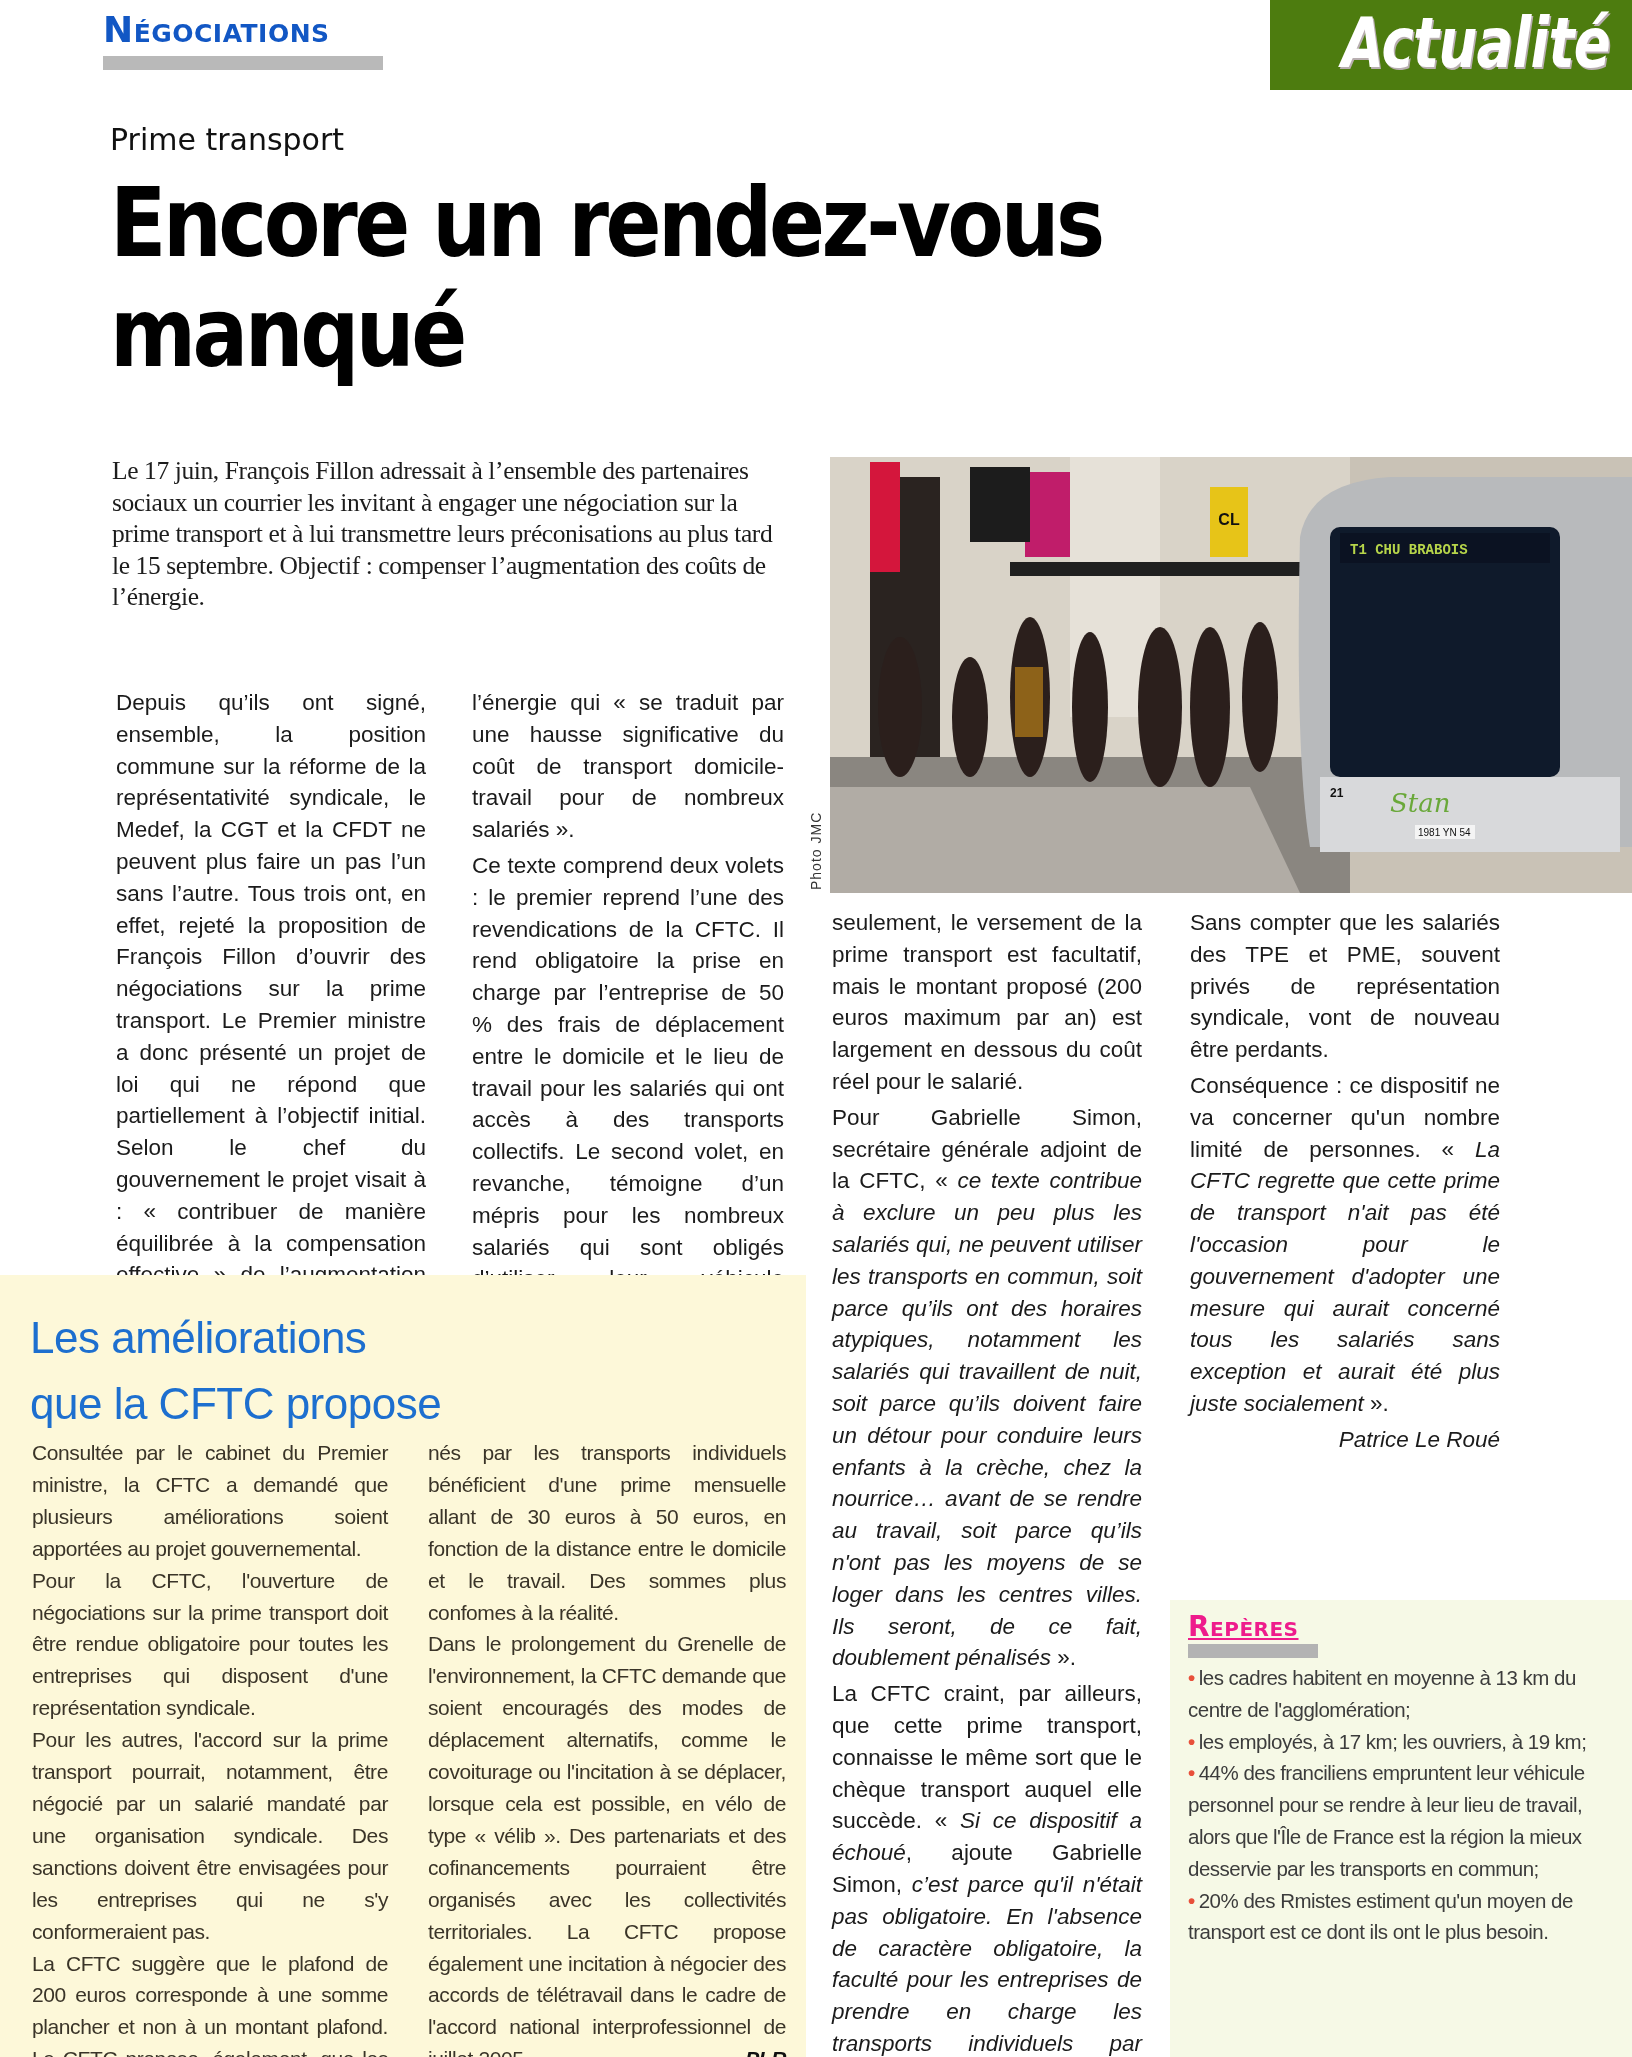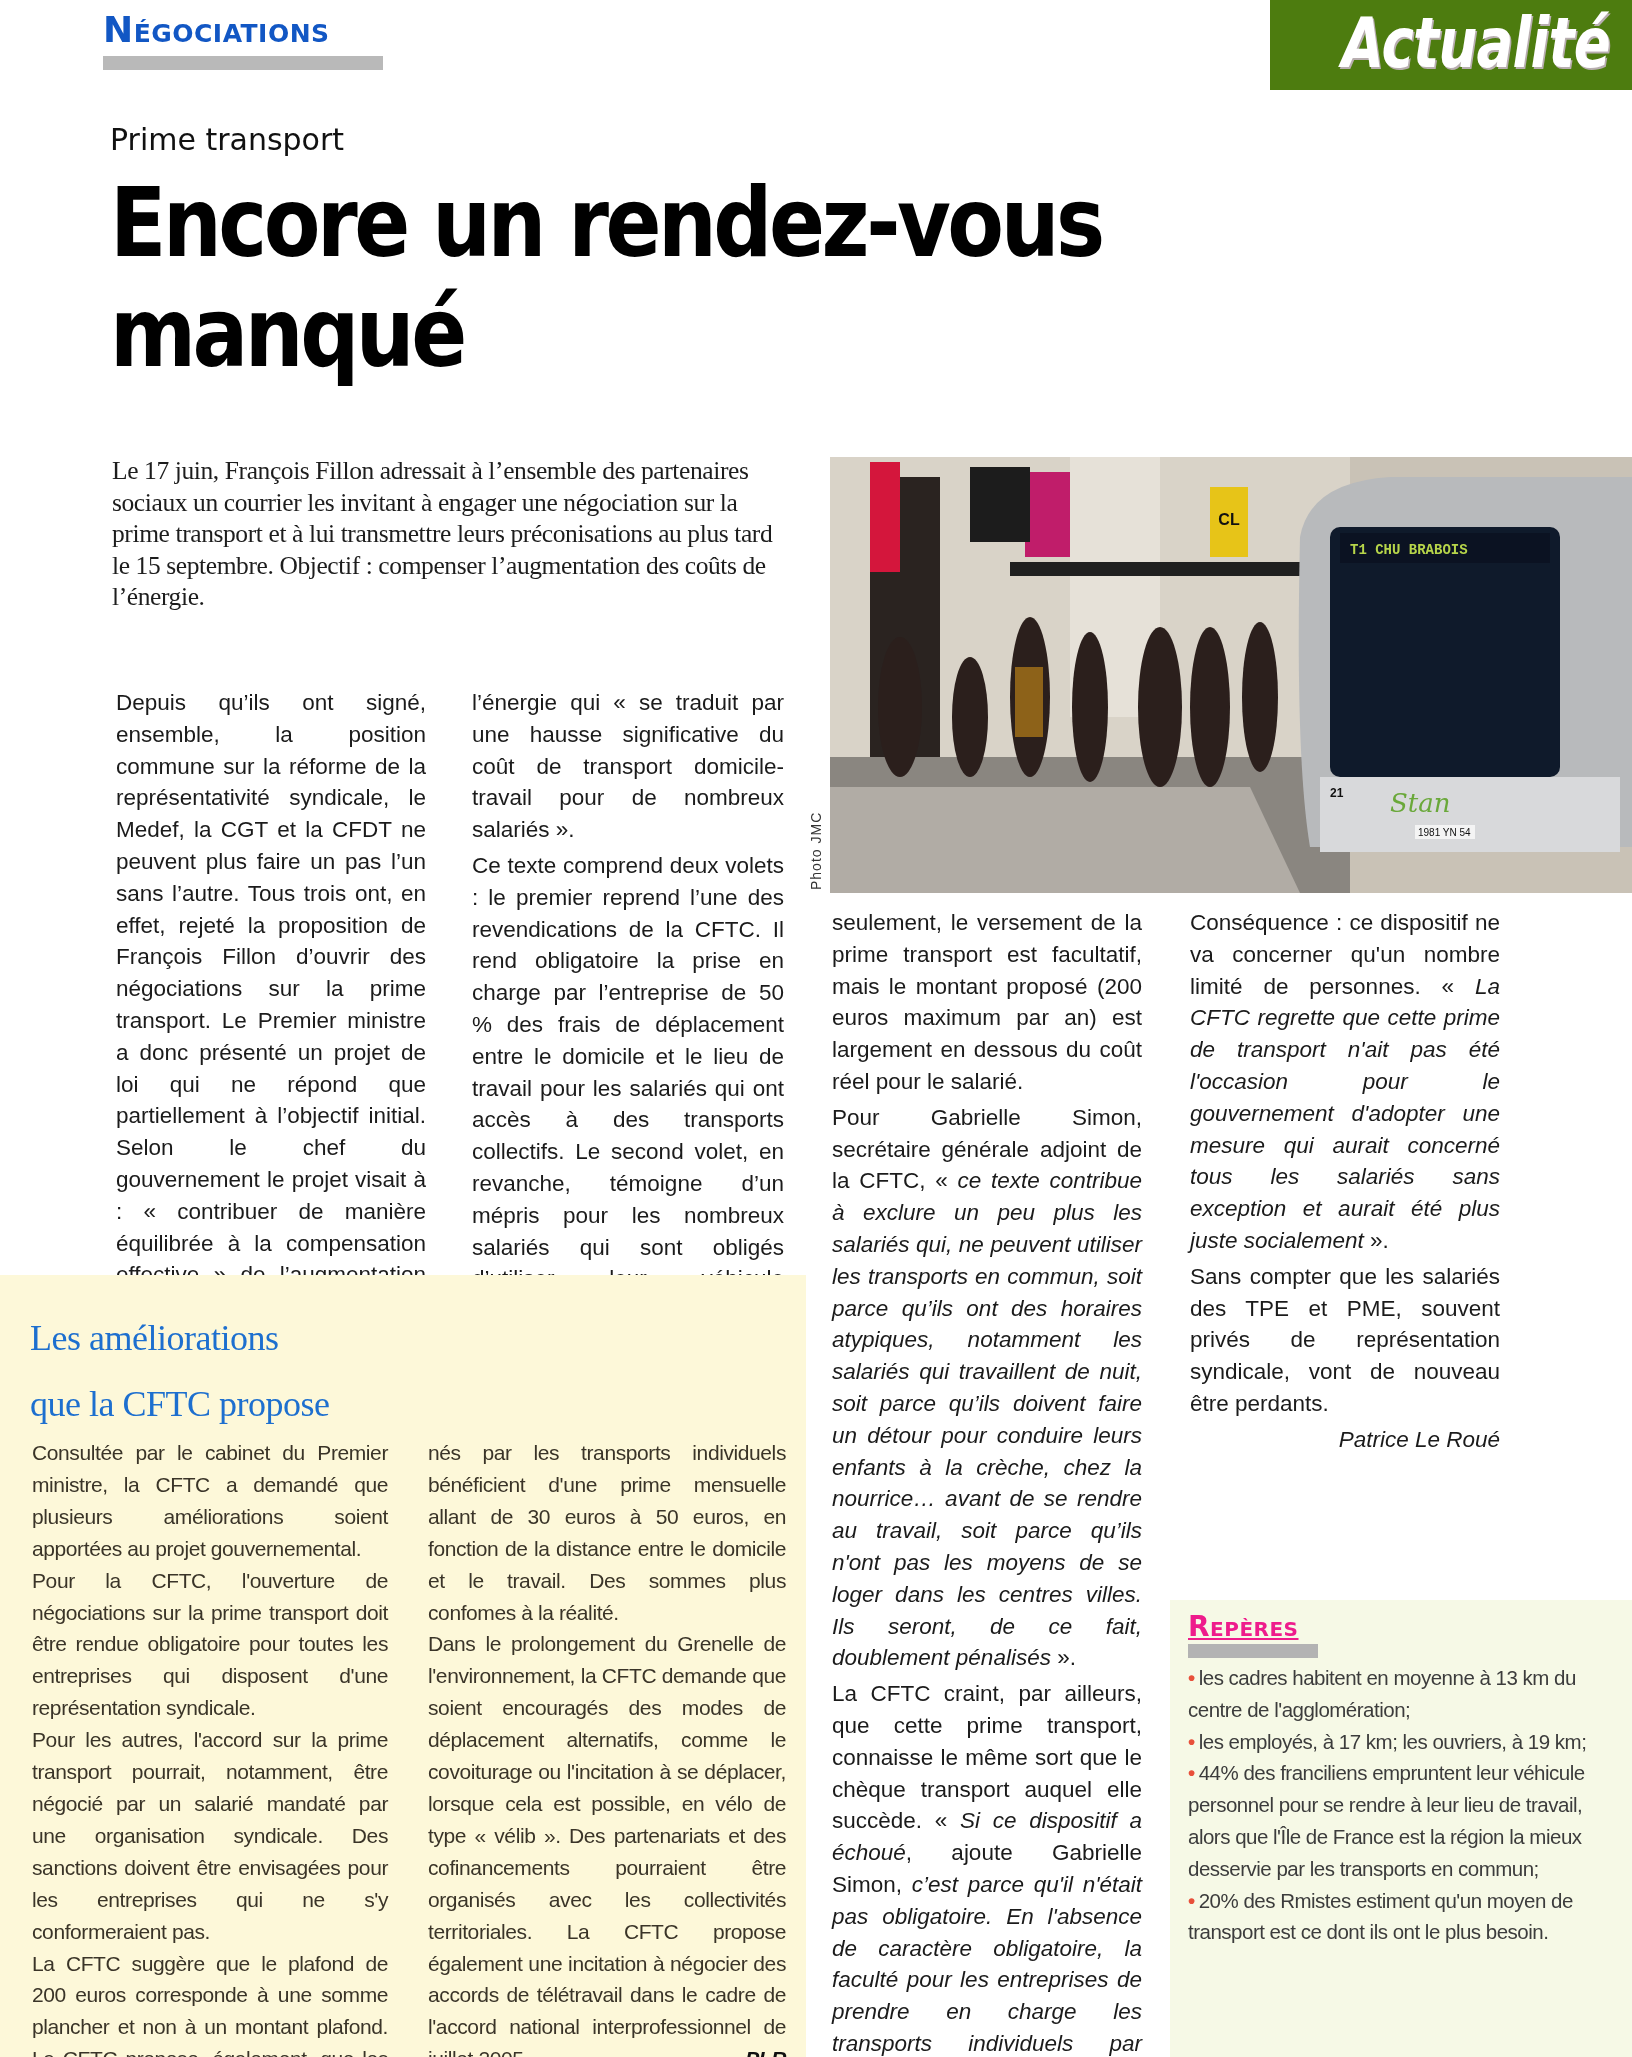--- a/index.html
+++ b/index.html
@@ -24,21 +24,21 @@
   .col2 { left: 468px; top: 683px; width: 320px; }
   .col3 { left: 828px; top: 903px; width: 318px; }
   .col4 { left: 1186px; top: 903px; width: 318px; }
   .it { font-style: italic; }
   .signature { text-align: right; font-style: italic; margin-top: 4px; }
 
   .photo { position: absolute; left: 830px; top: 457px; width: 802px; height: 436px; overflow: hidden; background: #3a3a3a; }
   .photo-credit { position: absolute; left: 808px; top: 890px; transform: rotate(-90deg); transform-origin: left top; font-size: 14px; letter-spacing: 1px; color: #333; }
 
   .box { position: absolute; left: 0; top: 1275px; width: 806px; height: 782px; background: #fdf8d9; }
-  .box-title { position: absolute; left: 30px; top: 30px; font-family: Liberation Serif, serif; color: #1d6fcf; font-size: 36px; line-height: 66px; letter-spacing: -0.5px; }
+  .box-title { position: absolute; left: 30px; top: 30px; font-family: Liberation Sans, sans-serif; color: #1d6fcf; font-size: 44px; line-height: 66px; letter-spacing: -0.5px; }
   .box-col { position: absolute; top: 162px; font-size: 21px; line-height: 31.9px; color: #3a3428; text-align: justify; letter-spacing: -0.4px; }
   .box-col1 { left: 32px; width: 356px; }
   .box-col2 { left: 428px; width: 358px; }
   .plr { font-style: italic; font-weight: bold; float: right; color: #111; }
 
   .reperes { position: absolute; left: 1170px; top: 1600px; width: 462px; height: 457px; background: #f6f9e6; }
   .reperes-title { position: absolute; left: 18px; top: 10px; font-family: "DejaVu Sans", sans-serif; font-weight: bold; color: #ee1c8c; font-size: 28px; font-variant: small-caps; letter-spacing: 0.5px; text-decoration: underline; }
   .reperes-bar { position: absolute; left: 18px; top: 44px; width: 130px; height: 14px; background: #b3b3b3; }
   .reperes-list { position: absolute; left: 18px; top: 62px; width: 430px; list-style: none; font-size: 20.5px; line-height: 31.8px; color: #3c3c3c; letter-spacing: -0.5px; }
   .reperes-list li .bullet { color: #e8503a; font-weight: bold; margin-right: 4px; }
@@ -106,22 +106,22 @@
 </div>
 <div class="photo-credit">Photo JMC</div>
 
 <div class="col col3">
   <p>seulement, le versement de la prime transport est facultatif, mais le montant proposé (200 euros maximum par an) est largement en dessous du coût réel pour le salarié.</p>
   <p><span>Pour Gabrielle Simon, secrétaire générale adjoint de la CFTC, « </span><span class="it">ce texte contribue à exclure un peu plus les salariés qui, ne peuvent utiliser les transports en commun, soit parce qu’ils ont des horaires atypiques, notamment les salariés qui travaillent de nuit, soit parce qu’ils doivent faire un détour pour conduire leurs enfants à la crèche, chez la nourrice… avant de se rendre au travail, soit parce qu’ils n'ont pas les moyens de se loger dans les centres villes. Ils seront, de ce fait, doublement pénalisés</span><span> ».</span></p>
   <p><span>La CFTC craint, par ailleurs, que cette prime transport, connaisse le même sort que le chèque transport auquel elle succède. « </span><span class="it">Si ce dispositif a échoué</span><span>, ajoute Gabrielle Simon, </span><span class="it">c’est parce qu'il n'était pas obligatoire. En l'absence de caractère obligatoire, la faculté pour les entreprises de prendre en charge les transports individuels par accord d'entreprises restera très certainement sans</span></p>
 </div>
 
 <div class="col col4">
+  <p>Sans compter que les salariés des TPE et PME, souvent privés de représentation syndicale, vont de nouveau être perdants.</p>
   <p><span>Conséquence : ce dispositif ne va concerner qu'un nombre limité de personnes. « </span><span class="it">La CFTC regrette que cette prime de transport n'ait pas été l'occasion pour le gouvernement d'adopter une mesure qui aurait concerné tous les salariés sans exception et aurait été plus juste socialement</span><span> ».</span></p>
-  <p>Sans compter que les salariés des TPE et PME, souvent privés de représentation syndicale, vont de nouveau être perdants.</p>
   <p class="signature">Patrice Le Roué</p>
 </div>
 
 <div class="box">
   <div class="box-title">
     <div>Les améliorations</div>
     <div>que la CFTC propose</div>
   </div>
   <div class="box-col box-col1">
     <p>Consultée par le cabinet du Premier ministre, la CFTC a demandé que plusieurs améliorations soient apportées au projet gouvernemental.</p>

